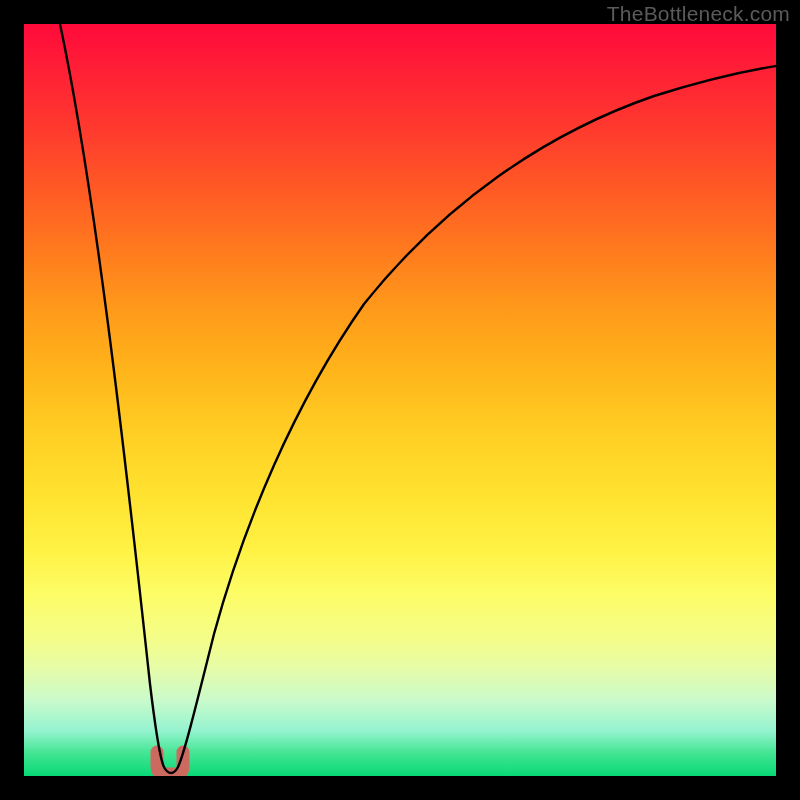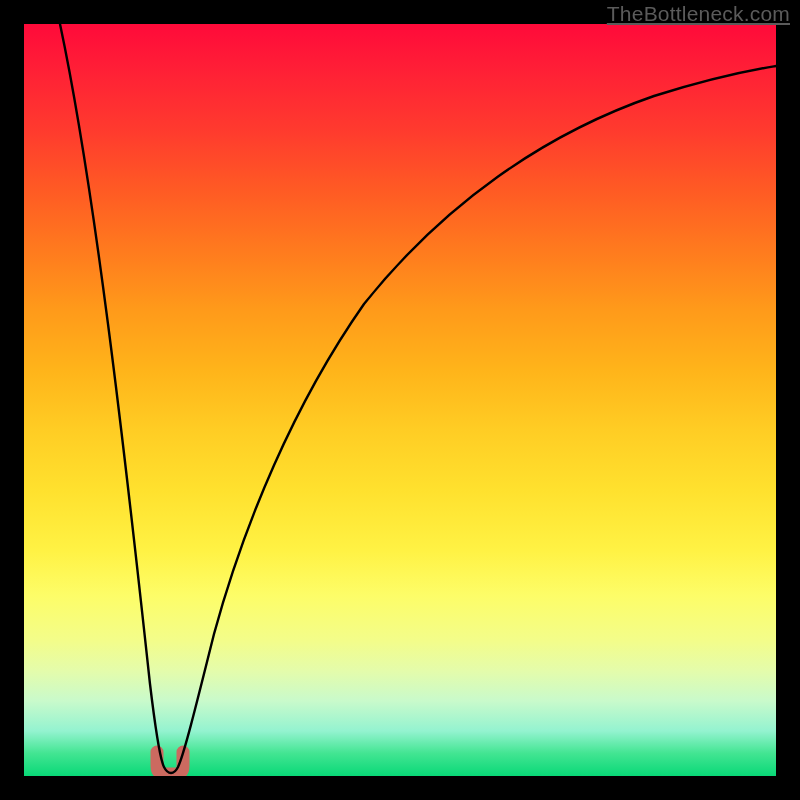--- a/index.html
+++ b/index.html
@@ -59,21 +59,20 @@
     height: 752px;
   }
   .watermark {
     position: absolute;
     top: 2px;
     right: 10px;
     font-family: Arial, Helvetica, sans-serif;
     font-size: 21px;
     color: #5b5b5b;
     letter-spacing: 0.2px;
-    text-decoration: underline;
   }
 </style>
 </head>
 <body>
 
 <div class="frame">
   <div class="plot">
     <div class="gradient"></div>
     <svg class="curve" viewBox="0 0 752 752" preserveAspectRatio="none">
 

